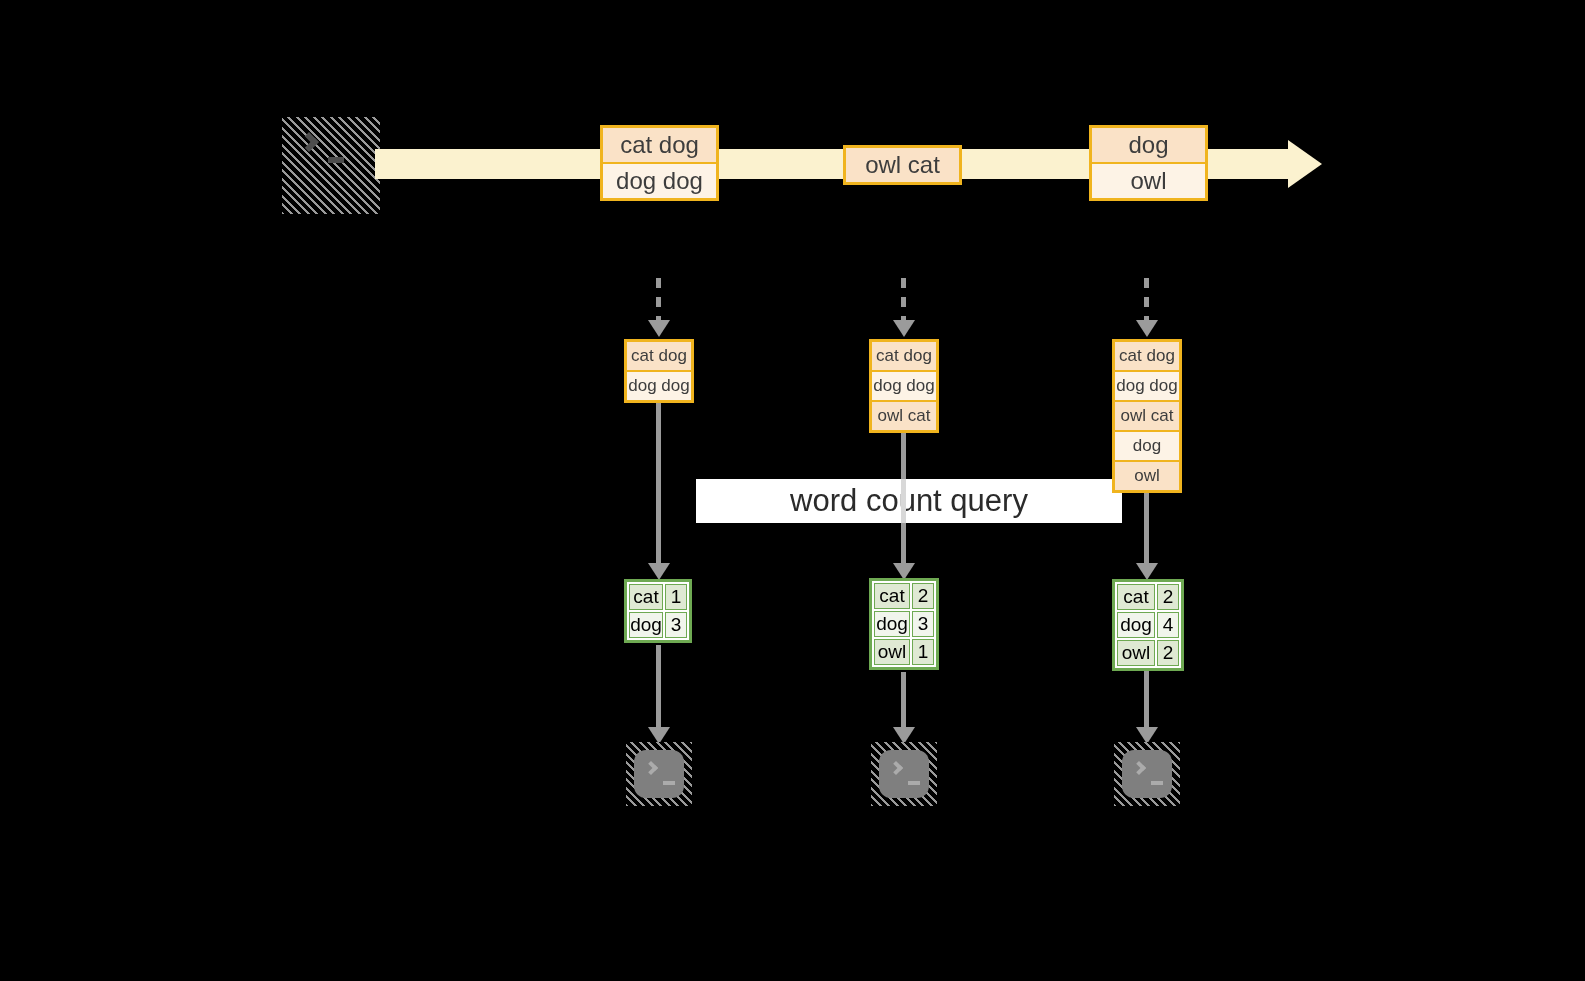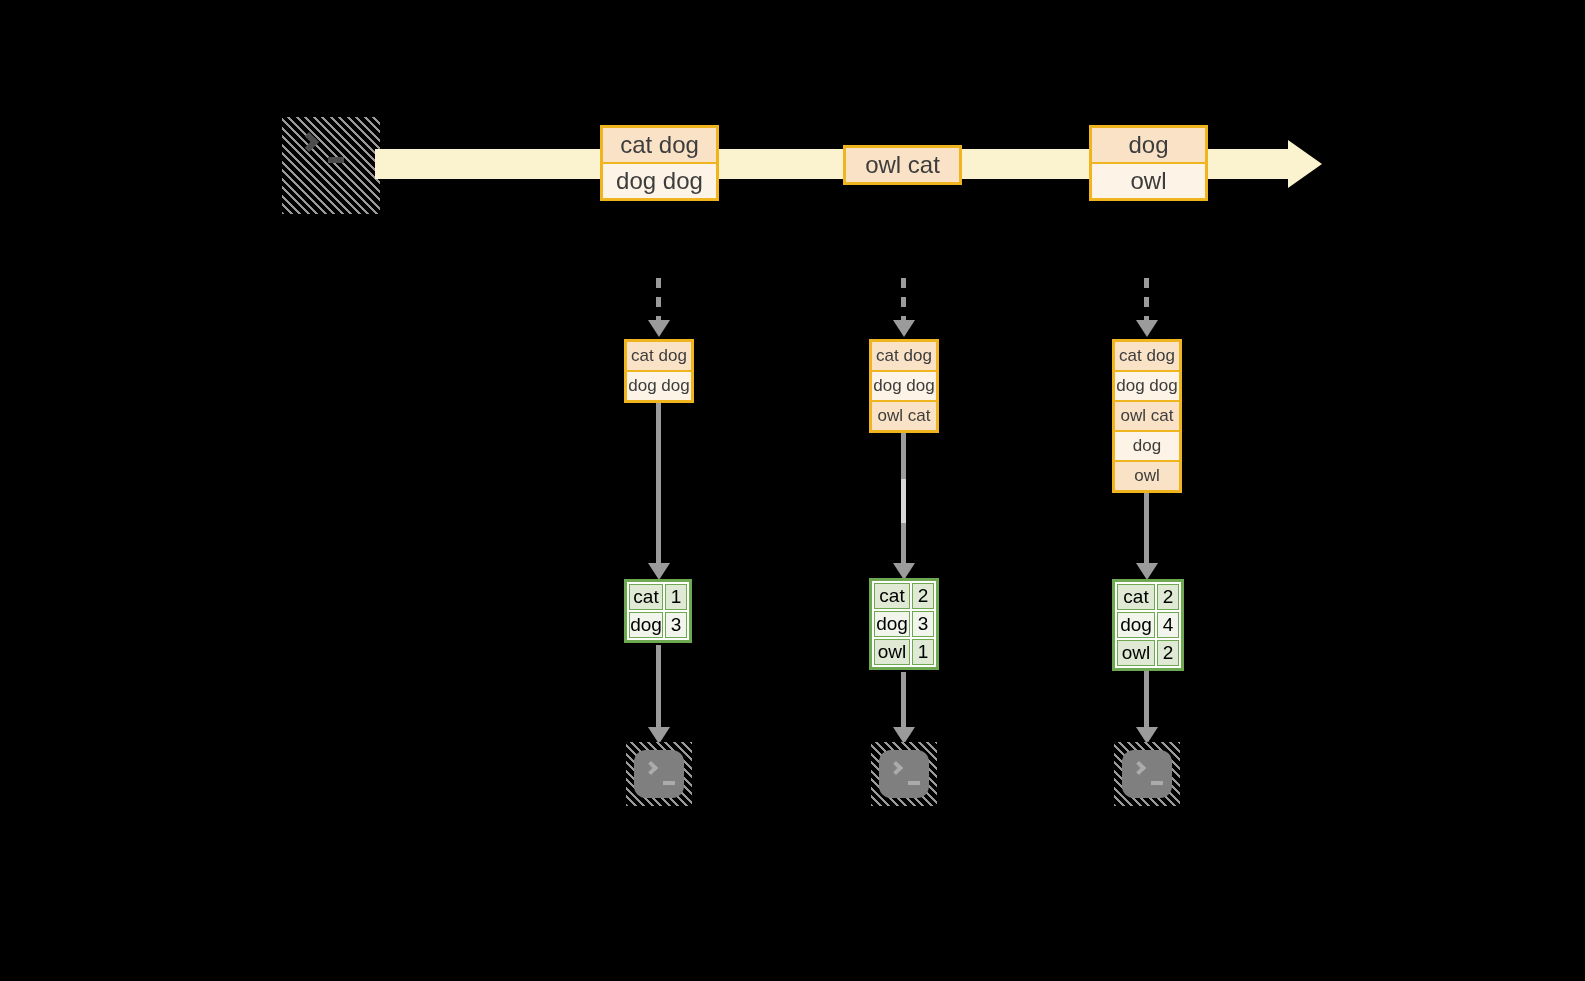--- a/index.html
+++ b/index.html
@@ -125,20 +125,23 @@
     <div class="ocell peach">owl</div>
   </div>
 
   <div class="vline fl1"></div>
     <div class="ahead fh1"></div>
   <div class="vline fl2"></div>
     <div class="ahead fh2"></div>
   <div class="vline fl3"></div>
     <div class="ahead fh3"></div>
 
+  <div class="query">
+    <span>word count query</span>
+  </div>
   <div class="query-line"></div>
 
   <div class="gtable t1">
     <div class="gcell gdark">cat</div>
     <div class="gcell gdark">1</div>
     <div class="gcell glight">dog</div>
     <div class="gcell glight">3</div>
   </div>
   <div class="gtable t2">
     <div class="gcell gdark">cat</div>

